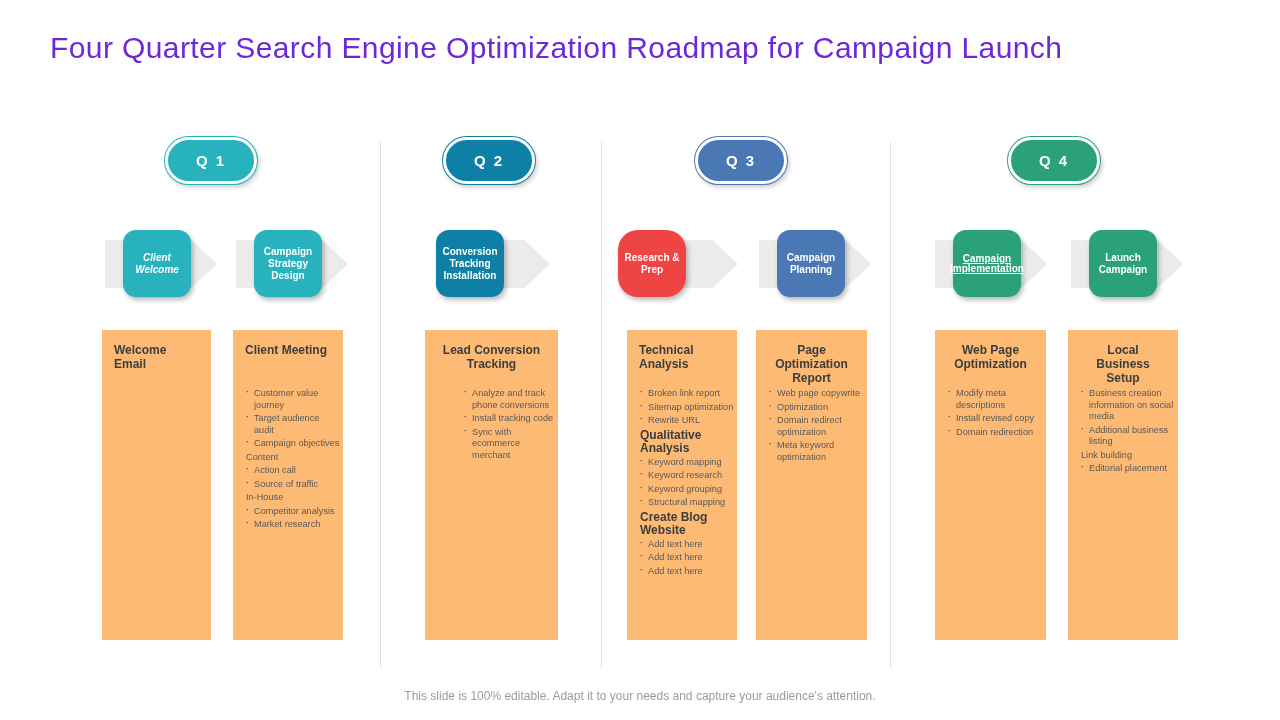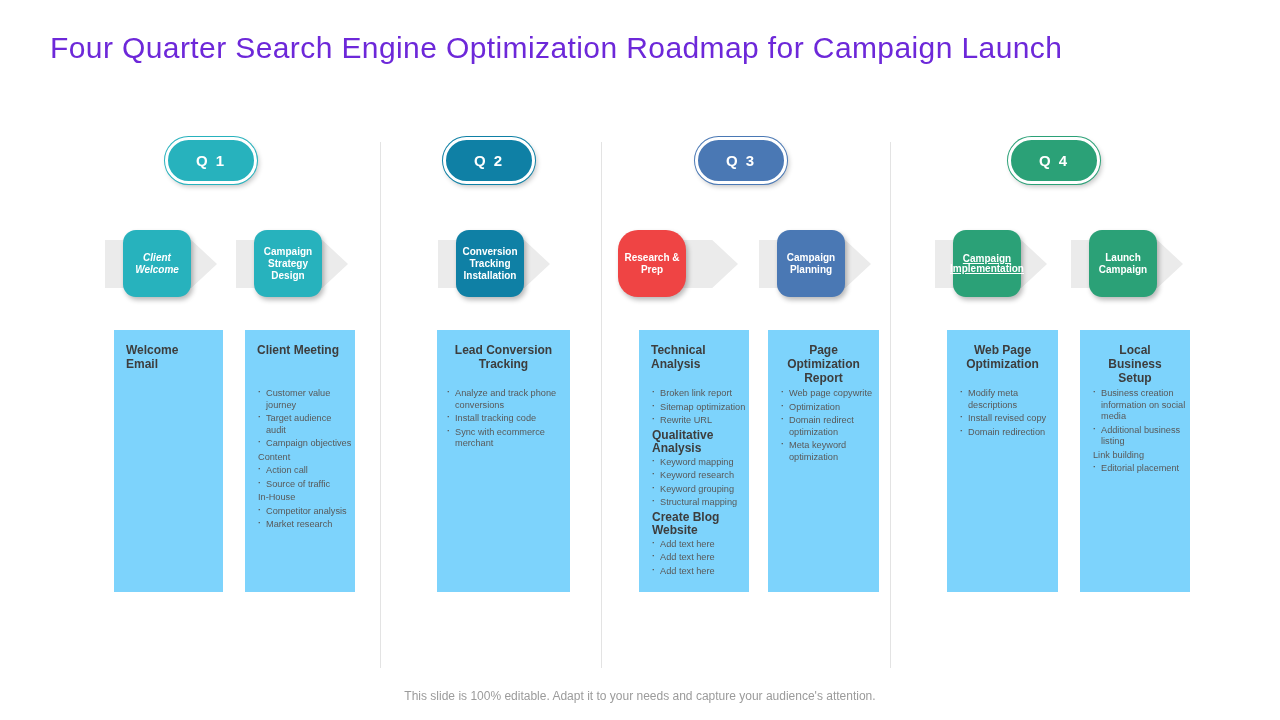--- a/index.html
+++ b/index.html
@@ -32,21 +32,21 @@
   .step-box {
     position:absolute; top:230px; width:68px; height:67px; border-radius:13px;
     display:flex; align-items:center; justify-content:center; text-align:center;
     box-shadow:2px 3px 5px rgba(0,0,0,0.28);
   }
   .step-box span {
     color:#ffffff; font-size:10px; font-weight:bold; line-height:12px; padding:0 3px;
   }
   .step-box.small span { font-size:10px; line-height:10px;text-decoration:underline; }
   .panel {
-    position:absolute; top:330px; height:262px; background:#7dd3fc;margin-left:12px;
+    position:absolute; top:330px; height:310px; background:#fdba74;
   }
   .panel .heading {
     position:absolute; top:13px; left:0; right:0;
     font-size:12px; font-weight:bold; color:#3d3d3d; line-height:14px;
     padding:0 12px;
   }
   .panel .heading.center { text-align:center; padding:0 12px; }
   .panel .items {
     position:absolute; top:58px; left:0; right:0; padding:0 2px 0 13px;
     font-size:9.2px; line-height:11.5px; color:#595959;
@@ -102,26 +102,26 @@
           <div class="it bullet">Source of traffic</div>
           <div class="it plain">In-House</div>
           <div class="it bullet">Competitor analysis</div>
           <div class="it bullet">Market research</div>
         </div>
       </div>
       <div class="badge" style="left: 443px; background: rgb(15, 128, 165); box-shadow: rgb(15, 128, 165) 0px 0px 0px 1px, rgba(0, 0, 0, 0.22) 2px 3px 5px;">
         <span>Q 2</span>
       </div>
       <div class="arrow" style="left: 438px;"></div>
-      <div class="step-box" style="left: 456px; background: rgb(15, 128, 165); text-align: center;">
+      <div class="step-box" style="left: 436px; background: rgb(15, 128, 165); text-align: center;">
         <span>Conversion Tracking Installation</span>
       </div>
       <div class="panel" style="left: 425px; width: 133px;">
         <div class="heading center">Lead Conversion Tracking</div>
-        <div class="items" style="padding-left: 10px;">
+        <div class="items" style="padding-left: 39px;">
           <div class="it bullet">Analyze and track phone conversions</div>
           <div class="it bullet">Install tracking code</div>
           <div class="it bullet">Sync with ecommerce merchant</div>
         </div>
       </div>
       <div class="badge" style="left: 695px; background: rgb(74, 120, 180); box-shadow: rgb(74, 120, 180) 0px 0px 0px 1px, rgba(0, 0, 0, 0.22) 2px 3px 5px;">
         <span>Q 3</span>
       </div>
       <div class="arrow" style="left: 626px;"></div>
       <div class="step-box" style="left: 618px; background: #ef4444; border-radius: 20px;">

